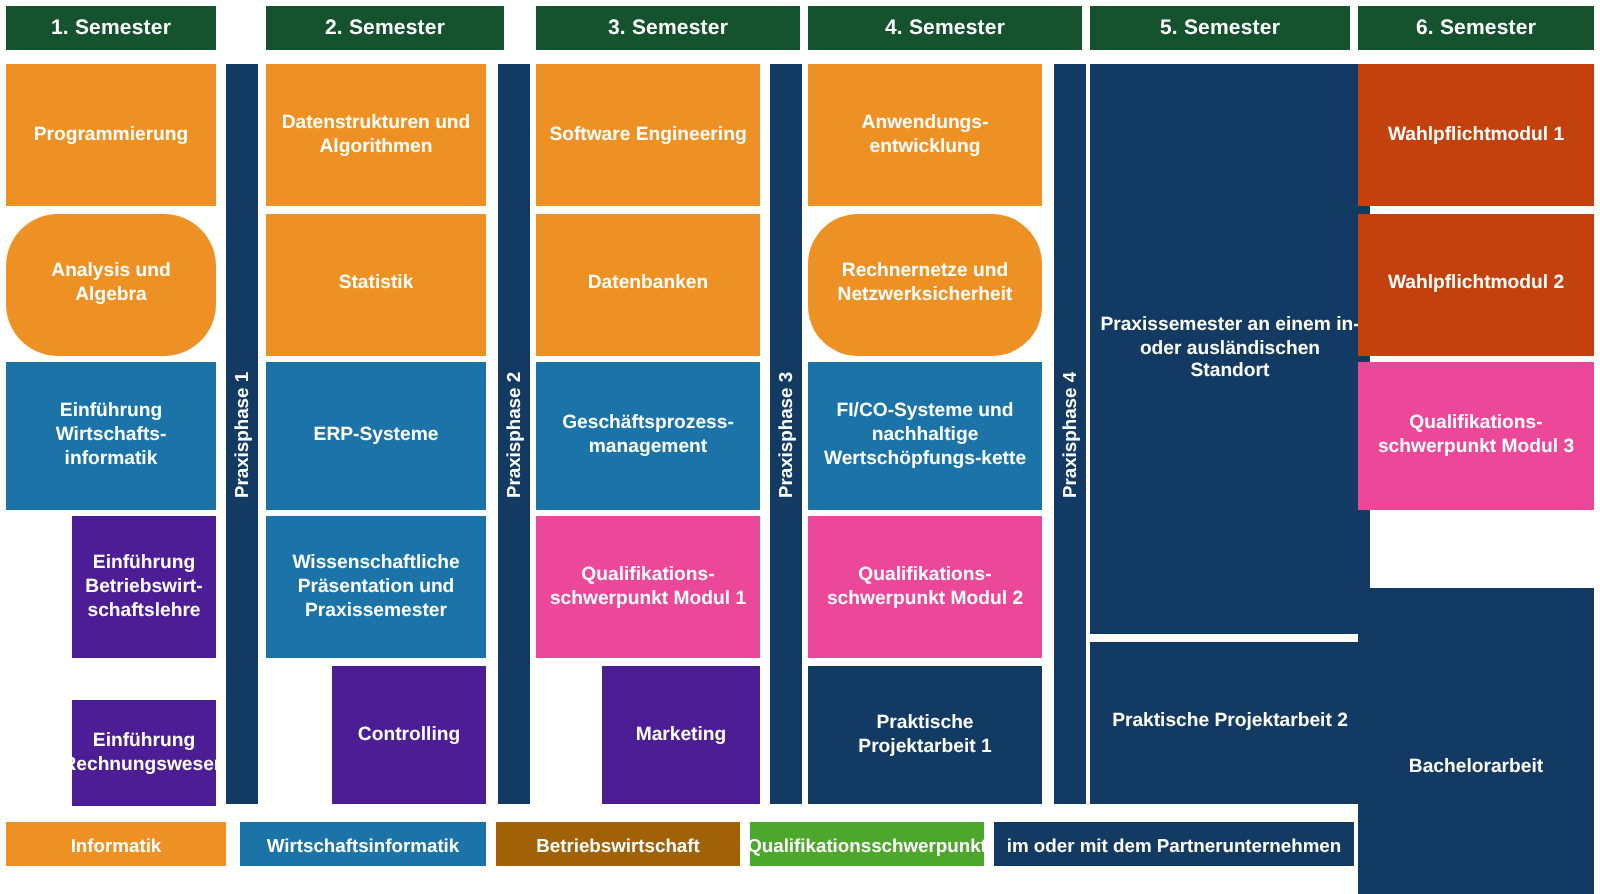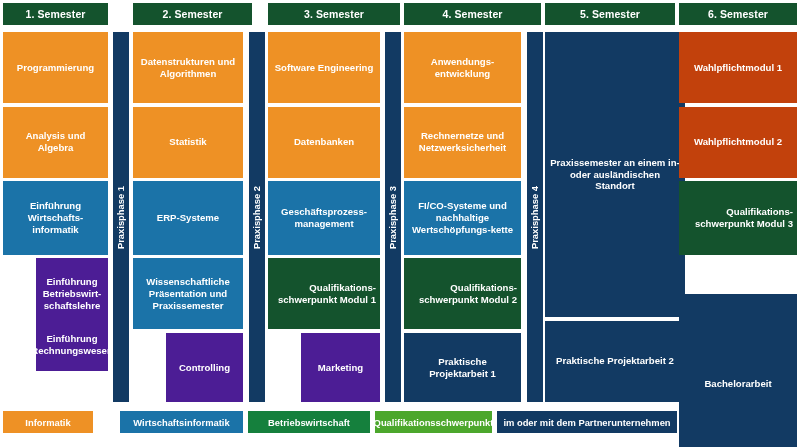--- a/index.html
+++ b/index.html
@@ -21,21 +21,21 @@
   .col{position:absolute;top:0;bottom:0;}
 
   .box{position:absolute;left:0;right:0;display:flex;align-items:center;
        justify-content:center;text-align:center;color:#ffffff;
        font-size:9.6px;font-weight:bold;line-height:1.24;
        padding:2px 4px;box-sizing:border-box;}
 
   .c-inf   {background:#EE9125;}
   .c-wi    {background:#1B73A8;}
   .c-bw    {background:#4c1d95;margin-left:33px;}
-  .c-qs    {background:#14532d;text-align:right;}
+  .c-qs    {background:#ec4899;}
   .c-pu    {background:#123A63;}
   .c-wpm   {background:#c2410c;}
 
   
   .phase{position:absolute;top:0;bottom:0;background:#123A63;
          display:flex;align-items:center;justify-content:center;}
   .phase span{display:block;color:#ffffff;font-size:9.4px;font-weight:bold;
               white-space:nowrap;transform:rotate(-90deg);
               transform-origin:center center;}
 
@@ -55,42 +55,42 @@
       <div class="hdr" style="left: 133px; width: 119px;">2. Semester</div>
       <div class="hdr" style="left: 268px; width: 132px;">3. Semester</div>
       <div class="hdr" style="left: 404px; width: 137px;">4. Semester</div>
       <div class="hdr" style="left: 545px; width: 130px;">5. Semester</div>
       <div class="hdr" style="left: 679px; width: 118px;">6. Semester</div>
     </div>
 
   <div class="grid">
       <div class="col" style="left: 3px; width: 105px;">
         <div class="box c-inf" style="top: 0px; height: 71.04px;">Programmierung</div>
-        <div class="box c-inf" style="top: 74.74px; height: 71.04px;">Analysis und Algebra</div>
+        <div class="box c-inf" style="top: 74.74px; height: 71.04px; border-radius: 26px;">Analysis und Algebra</div>
         <div class="box c-wi" style="top: 149.48px; height: 73.26px;">Einführung Wirtschafts-informatik</div>
         <div class="box c-bw" style="top: 226.44px; height: 71.04px;">Einführung Betriebswirt-schaftslehre</div>
-        <div class="box c-bw" style="top: 286px; height: 53px;">Einführung Rechnungswesen</div>
+        <div class="box c-bw" style="top: 318px; height: 53px;">Einführung Rechnungswesen</div>
       </div>
       <div class="col" style="left: 133px; width: 110px;">
         <div class="box c-inf" style="top: 0px; height: 71.04px;">Datenstrukturen und Algorithmen</div>
         <div class="box c-inf" style="top: 74.74px; height: 71.04px;">Statistik</div>
         <div class="box c-wi" style="top: 149.48px; height: 73.26px;">ERP-Systeme</div>
         <div class="box c-wi" style="top: 226.44px; height: 71.04px;">Wissenschaftliche Präsentation und Praxissemester</div>
         <div class="box c-bw" style="top: 301.18px; height: 68.82px;">Controlling</div>
       </div>
       <div class="col" style="left: 268px; width: 112px;">
         <div class="box c-inf" style="top: 0px; height: 71.04px;">Software Engineering</div>
         <div class="box c-inf" style="top: 74.74px; height: 71.04px;">Datenbanken</div>
         <div class="box c-wi" style="top: 149.48px; height: 73.26px;">Geschäftsprozess-management</div>
         <div class="box c-qs" style="top: 226.44px; height: 71.04px;">Qualifikations-schwerpunkt Modul 1</div>
         <div class="box c-bw" style="top: 301.18px; height: 68.82px;">Marketing</div>
       </div>
       <div class="col" style="left: 404px; width: 117px;">
         <div class="box c-inf" style="top: 0px; height: 71.04px;">Anwendungs-entwicklung</div>
-        <div class="box c-inf" style="top: 74.74px; height: 71.04px;">Rechnernetze und Netzwerksicherheit</div>
+        <div class="box c-inf" style="top: 74.74px; height: 71.04px; border-radius: 25px;">Rechnernetze und Netzwerksicherheit</div>
         <div class="box c-wi" style="top: 149.48px; height: 73.26px;">FI/CO-Systeme und nachhaltige Wertschöpfungs-kette</div>
         <div class="box c-qs" style="top: 226.44px; height: 71.04px;">Qualifikations-schwerpunkt Modul 2</div>
         <div class="box c-pu" style="top: 301.18px; height: 68.82px;">Praktische Projektarbeit 1</div>
       </div>
       <div class="col" style="left: 545px; width: 140px;">
         <div class="box c-pu" style="top: 0px; height: 284.9px;">Praxissemester an einem in- oder ausländischen Standort</div>
         <div class="box c-pu" style="top: 288.6px; height: 81.4px;">Praktische Projektarbeit 2</div>
       </div>
       <div class="col" style="left: 679px; width: 118px;">
         <div class="box c-wpm" style="top: 0px; height: 71.04px; color: rgb(255, 255, 255);">Wahlpflichtmodul 1</div>
@@ -106,20 +106,20 @@
       </div>
       <div class="phase" style="left: 385px; width: 16px;">
         <span>Praxisphase 3</span>
       </div>
       <div class="phase" style="left: 527px; width: 16px;">
         <span>Praxisphase 4</span>
       </div>
     </div>
 
   <div class="legend">
-      <div class="lg" style="left: 3px; width: 90px; background: rgb(238, 145, 37);">Informatik</div>
+      <div class="lg" style="left: 3px; width: 110px; background: rgb(238, 145, 37);">Informatik</div>
       <div class="lg" style="left: 120px; width: 123px; background: rgb(27, 115, 168);">Wirtschaftsinformatik</div>
-      <div class="lg" style="left: 248px; width: 122px; background: #15803d;">Betriebswirtschaft</div>
+      <div class="lg" style="left: 248px; width: 122px; background: #a16207;">Betriebswirtschaft</div>
       <div class="lg" style="left: 375px; width: 117px; background: rgb(76, 167, 44);">Qualifikationsschwerpunkt</div>
       <div class="lg" style="left: 497px; width: 180px; background: rgb(18, 58, 99);">im oder mit dem Partnerunternehmen</div>
     </div>
 
 </div>
 
 </body></html>

